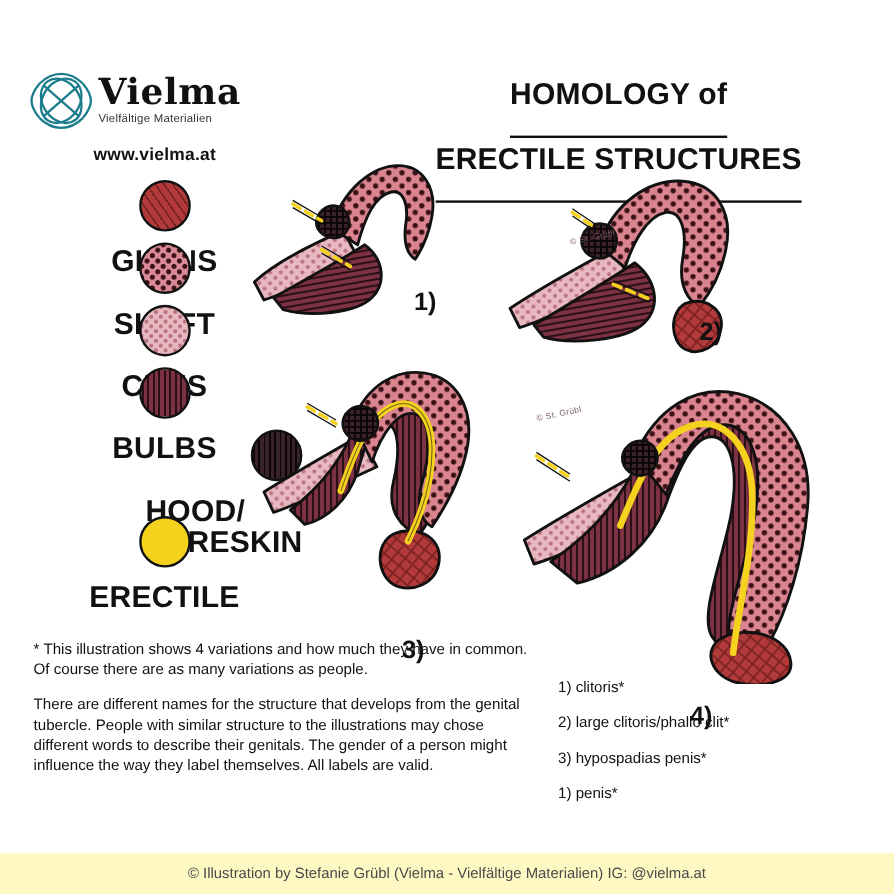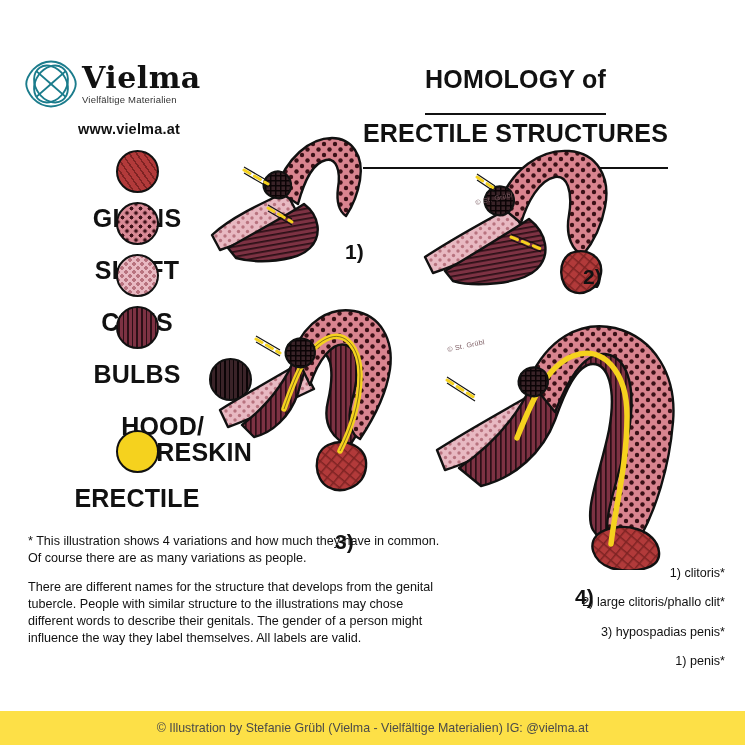--- a/index.html
+++ b/index.html
@@ -126,35 +126,34 @@
     width: 415px;
     font-size: 12.6px;
     font-weight: 400;
     line-height: 1.33;
     color: #111;
   }
   .notes p { margin: 0 0 13px 0; }
 
   .variants {
     position: absolute;
-    left: 445px;
+    left: 465px;
     top: 565px;
     width: 280px;
     font-size: 12.6px;
     line-height: 1.3;
     color: #111;
-    text-align: right;
   }
   .variants div { margin-bottom: 13px; }
 
   .credit-bar {
     position: absolute;
     left: 0; right: 0; bottom: 0;
     height: 34px;
-    background: #fde047;
+    background: #fef9c3;
     display: flex;
     align-items: center;
     justify-content: center;
   }
   .credit-text {
     font-size: 12.4px;
     color: #4a4a4a;
   }
   .wm {
     position: absolute;

